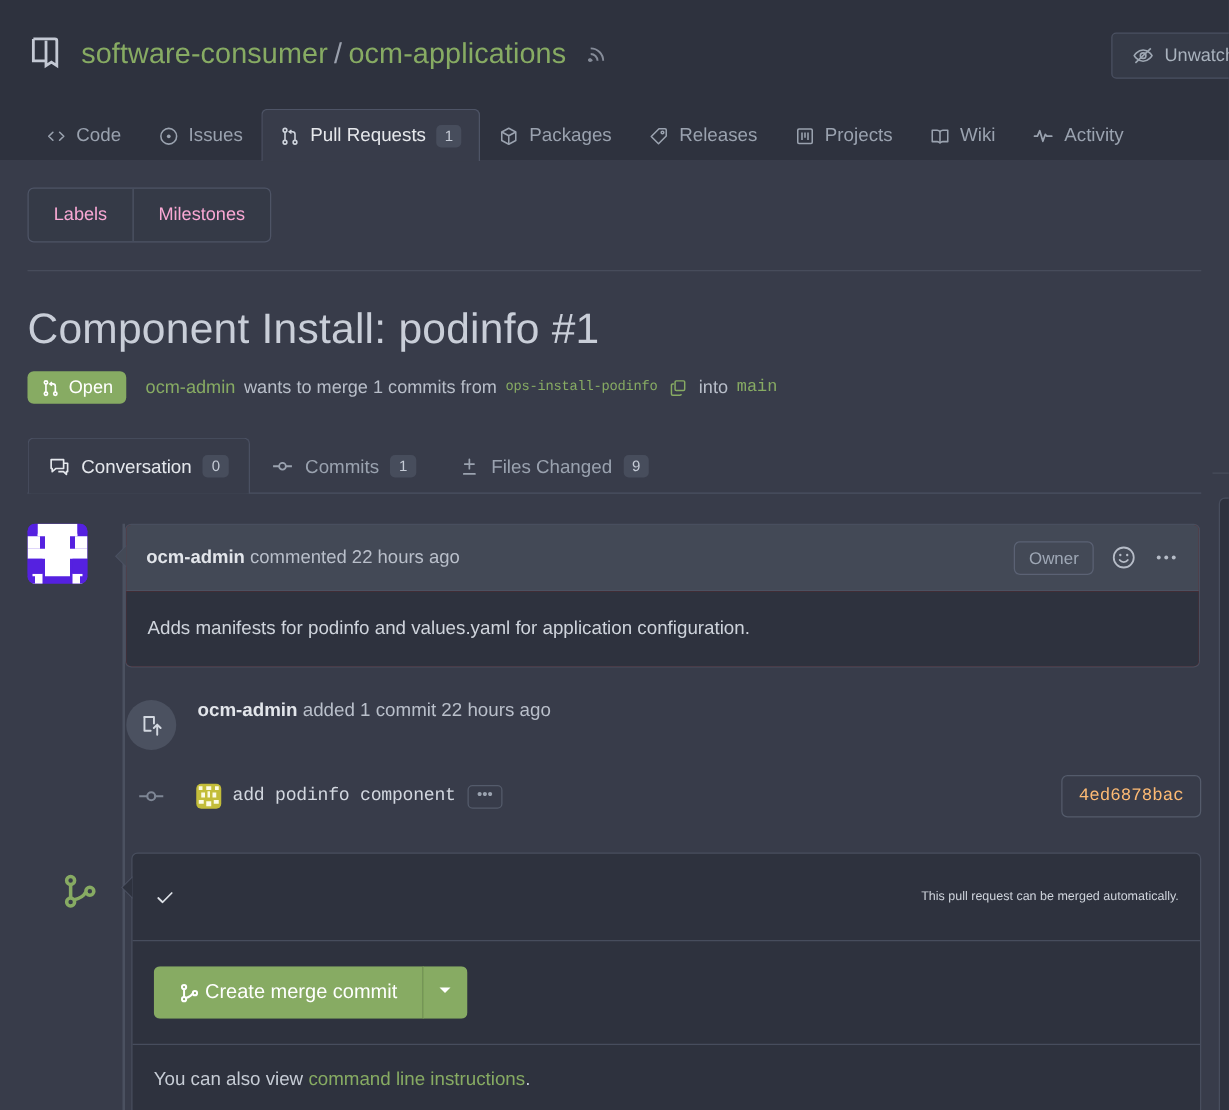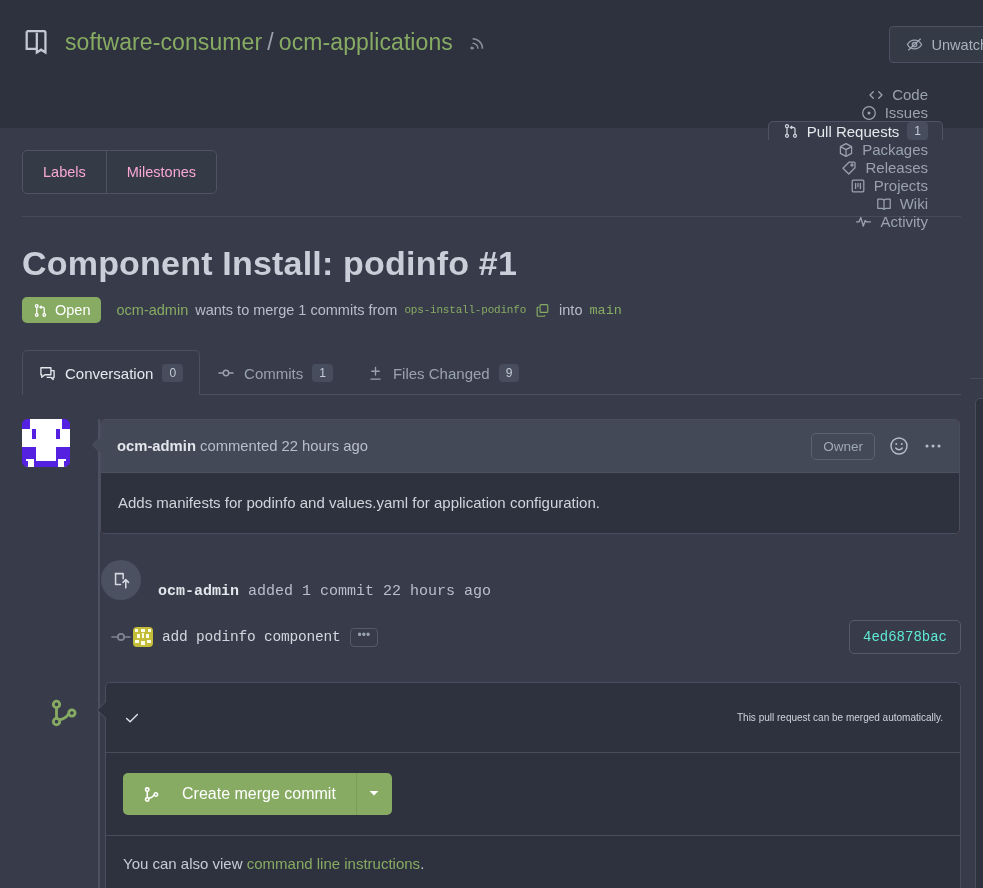--- a/index.html
+++ b/index.html
@@ -50,24 +50,23 @@
     font-size: 14.5px;
     white-space: nowrap;
   }
   .watch-btn .lbl { color: #a9b2bd; }
 
   
   .repo-nav {
     background: #2e323e;
     display: flex;
     align-items: flex-end;
-    padding: 0 40px;
+    padding: 0 22px;
     height: 44px;
     position: relative;
-    flex-direction: column;
   }
   .nav-item {
     display: flex;
     align-items: center;
     gap: 8px;
     padding: 0 14px;
     height: 42px;
     color: #9aa2af;
     font-size: 15px;
     border-radius: 5px 5px 0 0;
@@ -108,21 +107,21 @@
     font-size: 14.5px;
     color: #f9a8d4;
   }
   .btn-group > div + div { border-left: 1px solid #4e5466; }
   .hr { height: 1px; background: #474c5b; margin: 22px 22px 0 22px; }
 
   
   .issue-head { padding: 24px 22px 0 22px; }
   .issue-title {
     font-size: 34px;
-    font-weight: 700;
+    font-weight: 400;
     color: #c9ced8;
     letter-spacing: .2px;
     line-height: 44px;
   }
   .issue-meta {
     margin-top: 12px;
     display: flex;
     align-items: center;
     flex-wrap: wrap;
     gap: 7px;
@@ -254,25 +253,24 @@
     font-size: 15px;
     color: #cfd4dc;
     line-height: 22px;
     background: #2e323e;
     border-radius: 0 0 4px 4px;
   }
 
   
   .event-row {
     display: flex;
-    align-items: flex-end;
+    align-items: flex-start;
     margin-top: 26px;
     position: relative;
     min-height: 40px;
-    font-family: Liberation Mono, monospace;
   }
   .event-badge {
     width: 40px; height: 40px;
     border-radius: 50%;
     background: #4b5160;
     flex: 0 0 40px;
     margin-left: 79px;
     display: flex;
     align-items: center;
     justify-content: center;
@@ -295,20 +293,21 @@
   .commit-dot {
     flex: 0 0 24px;
     margin-left: 87px;
     display: flex;
     align-items: center;
     justify-content: center;
     z-index: 2;
     color: #7e8695;
   }
   .commit-main {
+    margin-left: 24px;
     display: flex;
     align-items: center;
     gap: 9px;
     flex: 1;
   }
   .commit-avatar {
     width: 20px; height: 20px;
     border-radius: 4px;
     background: #c3bd3a;
     position: relative;
@@ -334,21 +333,21 @@
     align-items: center;
   }
   .sha-chip {
     margin-left: auto;
     margin-right: 0;
     border: 1px solid #545b6b;
     border-radius: 5px;
     padding: 8px 13px;
     font-family: "Liberation Mono", monospace;
     font-size: 14px;
-    color: #5eead4;
+    color: #fdba74;
     background: #383c4a;
   }
 
   
   .merge-row { display: flex; align-items: flex-start; margin-top: 28px; position: relative; }
   .merge-icon {
     flex: 0 0 48px;
     width: 48px;
     display: flex;
     justify-content: center;
@@ -404,21 +403,21 @@
   }
   .merge-btn-group { display: inline-flex; border-radius: 5px; overflow: hidden; }
   .merge-btn {
     background: #87ab63;
     color: #ffffff;
     font-size: 16px;
     padding: 0 20px;
     height: 42px;
     display: flex;
     align-items: center;
-    gap: 22px;
+    gap: 4px;
     border: none;
     font-family: "Liberation Sans", sans-serif;
   }
   .merge-caret {
     background: #87ab63;
     width: 36px;
     height: 42px;
     display: flex;
     align-items: center;
     justify-content: center;

